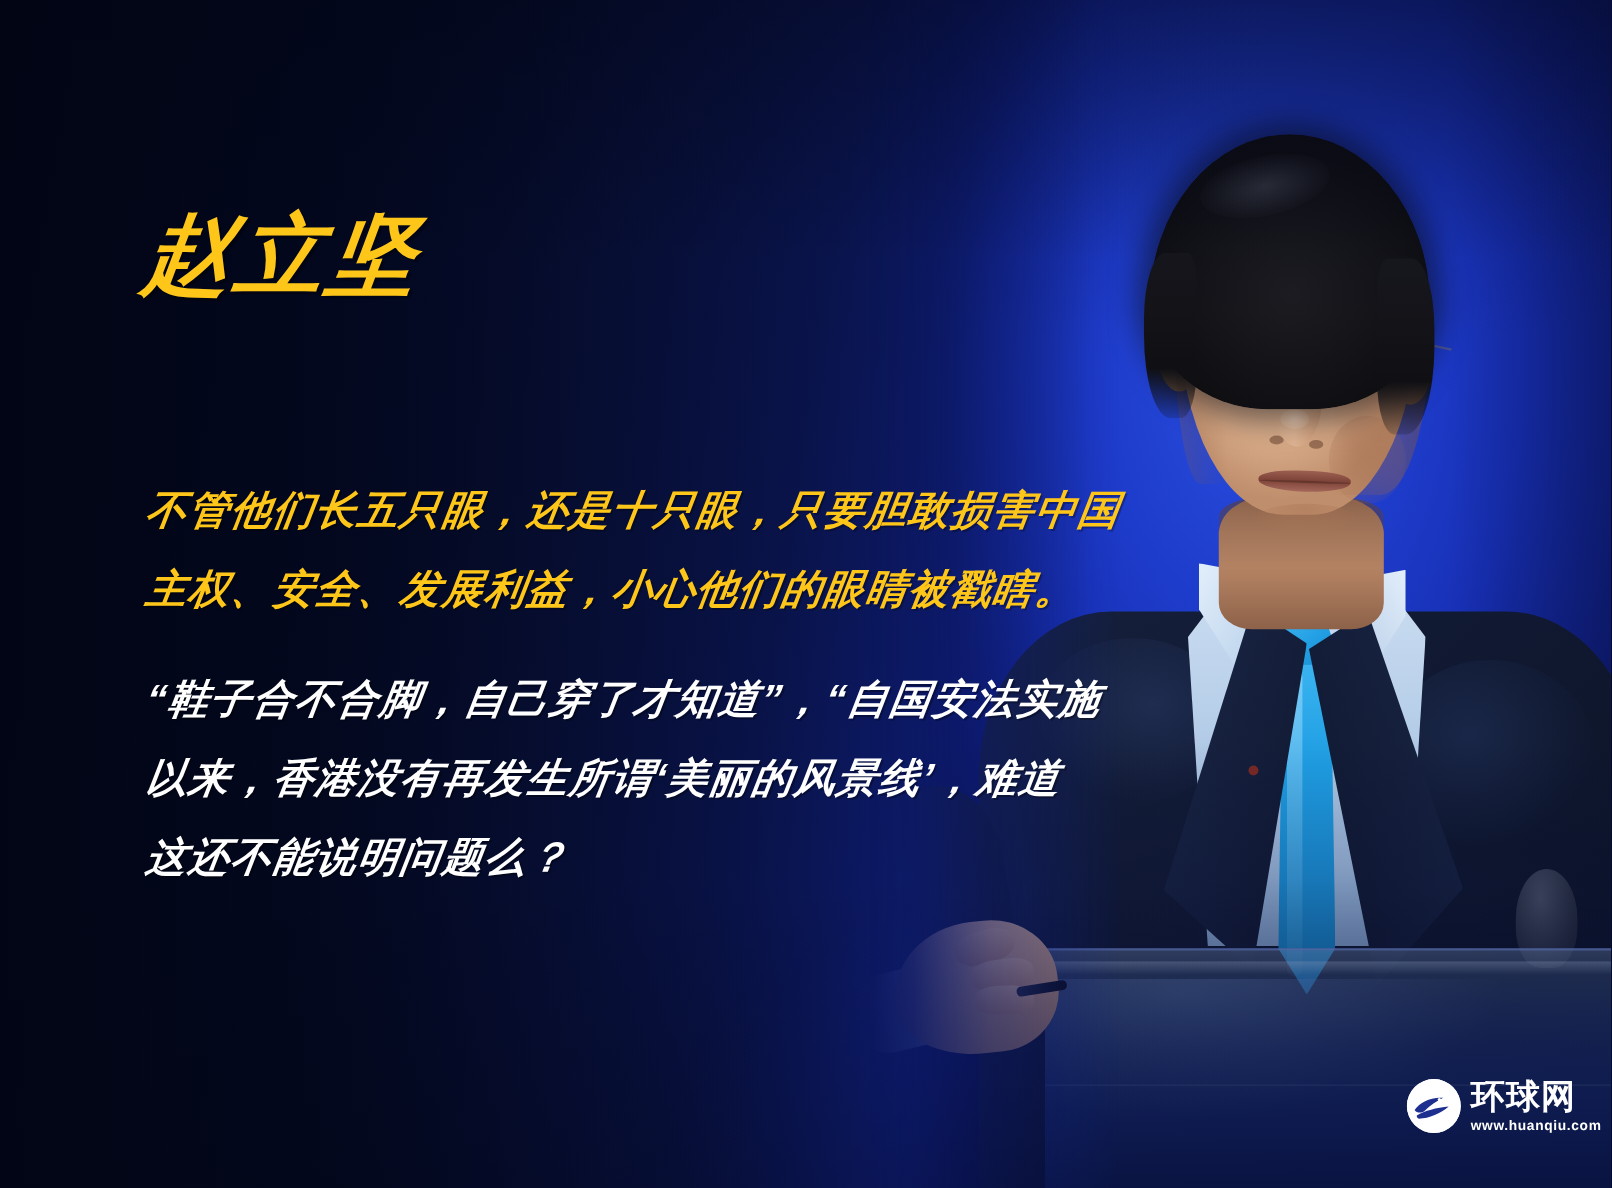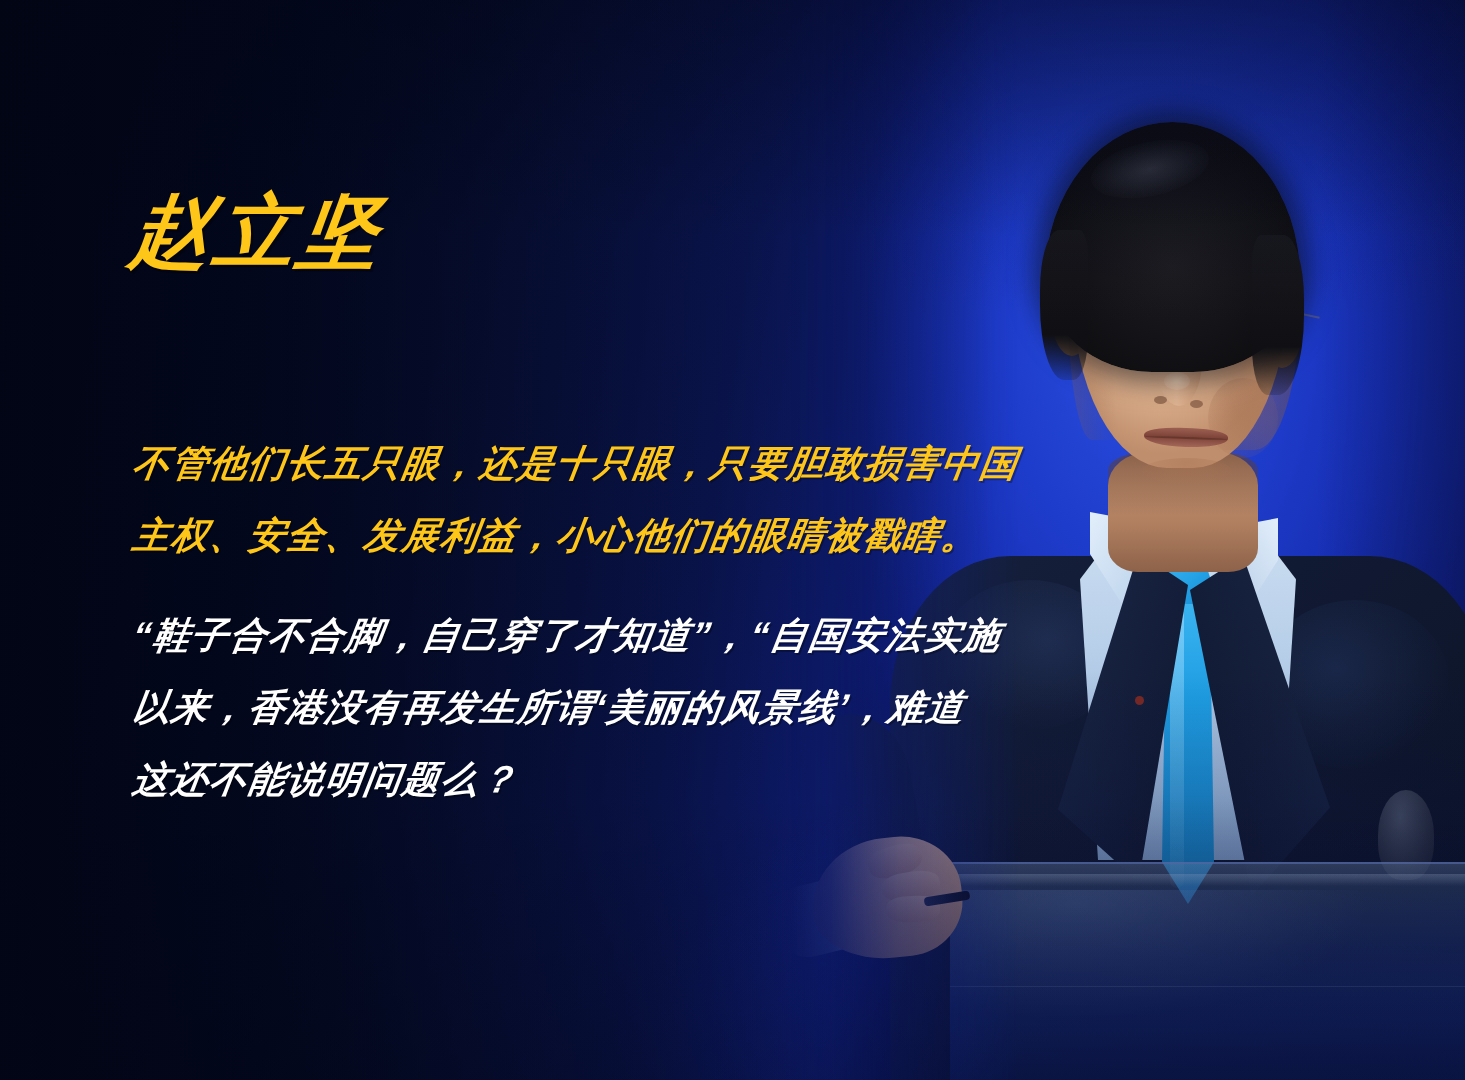--- a/index.html
+++ b/index.html
@@ -637,14 +637,28 @@
 
   <div class="quote-block">
     <div class="qline yellow">不管他们长五只眼，还是十只眼，只要胆敢损害中国</div>
     <div class="qline yellow">主权、安全、发展利益，小心他们的眼睛被戳瞎。</div>
     <div class="gap"></div>
     <div class="qline white">“鞋子合不合脚，自己穿了才知道”，“自国安法实施</div>
     <div class="qline white">以来，香港没有再发生所谓‘美丽的风景线’，难道</div>
     <div class="qline white">这还不能说明问题么？</div>
   </div>
 
+  <div class="logo">
+    <div class="logo-mark">
+      <svg width="49" height="49" viewBox="0 0 49 49" aria-hidden="true">
+        <circle cx="24.5" cy="24.5" r="24.5" fill="#ffffff"></circle>
+        <path d="M7 28 C12 21, 22 16, 33 17 C27 20, 21 24, 16 29 C13 31, 9 31, 7 28 Z" fill="#1d2f8f"></path>
+        <path d="M9 33 C16 29, 27 26, 38 25 C31 31, 20 36, 11 36 C9.5 35.6, 8.8 34.4, 9 33 Z" fill="#1d2f8f"></path>
+        <circle cx="29.5" cy="18.6" r="1.5" fill="#ffffff"></circle>
+      </svg>
+    </div>
+    <div class="logo-text">
+      <span class="logo-cn">环球网</span>
+      <span class="logo-url">www.huanqiu.com</span>
+    </div>
+  </div>
 
 </div>
 
 </body></html>

